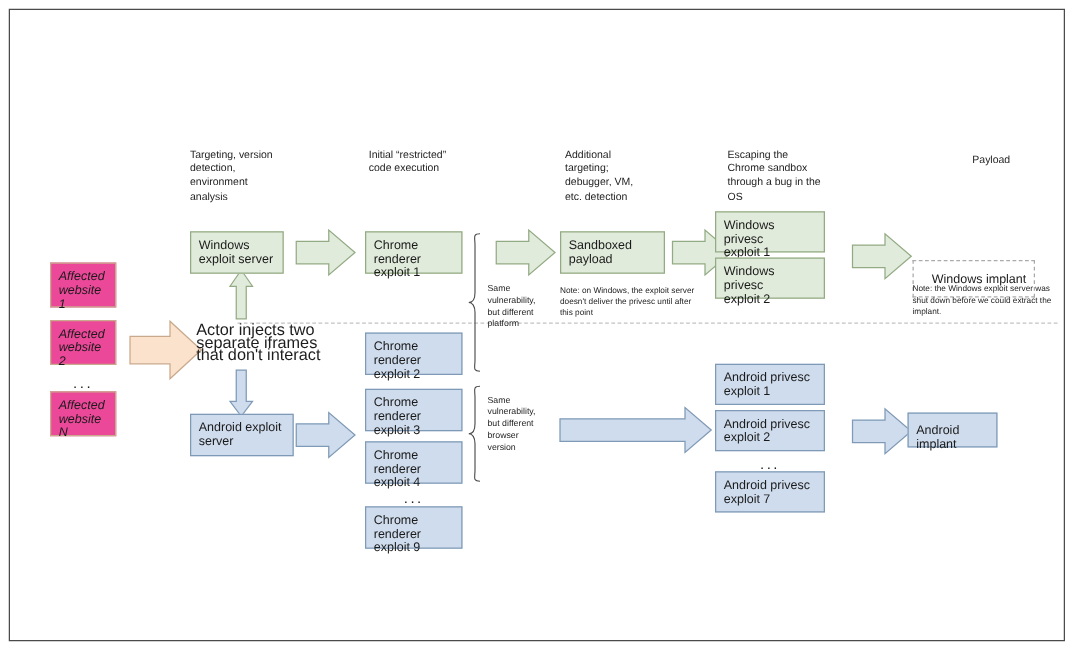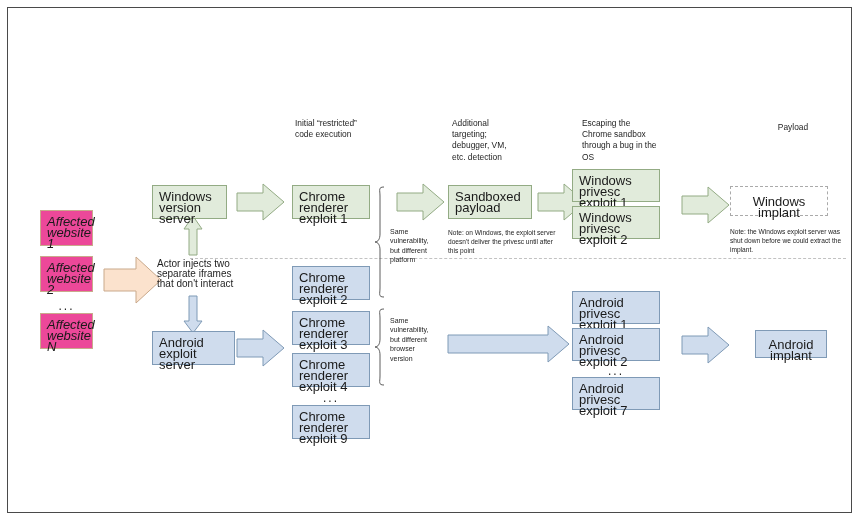--- a/index.html
+++ b/index.html
@@ -9,45 +9,49 @@
 
   .frame{position:absolute;left:7px;top:7px;width:845px;height:506px;
          border:1px solid #4a4a4a;box-sizing:border-box;background:#fff;}
 
   .abs{position:absolute;box-sizing:border-box;}
 
   
   .colhead{font-size:8.4px;line-height:11.2px;color:#1d1d1d;white-space:pre-line;}
   .note{font-size:6.6px;line-height:9px;color:#1d1d1d;white-space:pre-line;}
   .brace-label{font-size:7px;line-height:9.4px;color:#1d1d1d;white-space:pre-line;}
-  .free{font-size:10px;line-height:9.8px;color:#1d1d1d;white-space:pre-line;}
+  .free{font-size:13px;line-height:9.8px;color:#1d1d1d;white-space:pre-line;}
   .ellipsis{font-size:12px;line-height:12px;color:#1d1d1d;letter-spacing:2px;
             text-align:center;}
 
   
-  .box{border:1px solid;font-size:13px;line-height:11px;padding:5px 6px 0 6px;
+  .box{border:1px solid;font-size:10px;line-height:11px;padding:5px 6px 0 6px;
        white-space:pre-line;}
   .box.peach{background:#ec4899;border-color:#c9a98b;font-style:italic;}
   .box.green{background:#e1ebdb;border-color:#93ab84;}
   .box.blue {background:#cfdced;border-color:#7f9ab6;}
   .box.dashed{background:#ffffff;border:1px dashed #aaaaaa;text-align:center;
               padding-top:9px;}
-  .box.center{text-align:center;margin-left:29px;}
+  .box.center{}
 
   
   .divider{border-top:1px dashed #c2c2c2;height:0;}
 
   svg{display:block;overflow:visible;}
 </style>
 </head>
 <body>
 
 <div id="canvas">
   <div class="frame"></div>
 
+  <div class="abs colhead" style="left:152px;top:118px;width:110px;">Targeting, version
+detection,
+environment
+analysis</div>
   <div class="abs colhead" style="left:452px;top:118px;width:110px;">Additional
 targeting;
 debugger, VM,
 etc. detection</div>
   <div class="abs colhead" style="left:295px;top:118px;width:120px;">Initial “restricted”
 code execution</div>
   <div class="abs colhead" style="left:582px;top:118px;width:120px;">Escaping the
 Chrome sandbox
 through a bug in the
 OS</div>
@@ -79,21 +83,21 @@
     </svg>
   </div>
 
   <div class="abs" style="left:183px;top:296px;width:20px;height:38px;">
     <svg width="20" height="38" viewBox="0 0 20 38">
       <polygon points="6,0 14,0 14,25 19,25 10,37 1,25 6,25" fill="#cfdced" stroke="#7f9ab6" stroke-width="1"></polygon>
     </svg>
   </div>
 
   <div class="abs box green" style="left:152px;top:185px;width:75px;height:34px;">Windows
-version server</div>
+exploit server</div>
   <div class="abs box blue" style="left:152px;top:331px;width:83px;height:34px;">Android exploit
 server</div>
 
   <div class="abs" style="left:237px;top:183px;width:48px;height:38px;">
     <svg width="48" height="38" viewBox="0 0 48 38">
       <polygon points="0,10 26,10 26,1 47,19 26,37 26,28 0,28" fill="#e1ebdb" stroke="#93ab84" stroke-width="1"></polygon>
     </svg>
   </div>
 
   <div class="abs" style="left:237px;top:329px;width:48px;height:38px;">
@@ -157,21 +161,21 @@
 exploit 1</div>
   <div class="abs box green" style="left:572px;top:206px;width:88px;height:33px;">Windows privesc
 exploit 2</div>
 
   <div class="abs" style="left:682px;top:186px;width:48px;height:38px;">
     <svg width="48" height="38" viewBox="0 0 48 38">
       <polygon points="0,10 26,10 26,1 47,19 26,37 26,28 0,28" fill="#e1ebdb" stroke="#93ab84" stroke-width="1"></polygon>
     </svg>
   </div>
 
-  <div class="abs box dashed" style="left:730px;top:186px;width:98px;height:30px;">Windows implant</div>
+  <div class="abs box dashed" style="left:730px;top:208px;width:98px;height:30px;text-align:right;">Windows implant</div>
   <div class="abs note" style="left:730px;top:227px;width:120px;">Note: the Windows exploit server was
 shut down before we could extract the
 implant.</div>
 
   <div class="abs" style="left:448px;top:325px;width:122px;height:38px;">
     <svg width="122" height="38" viewBox="0 0 122 38">
       <polygon points="0,10 100,10 100,1 121,19 100,37 100,28 0,28" fill="#cfdced" stroke="#7f9ab6" stroke-width="1"></polygon>
     </svg>
   </div>
 

